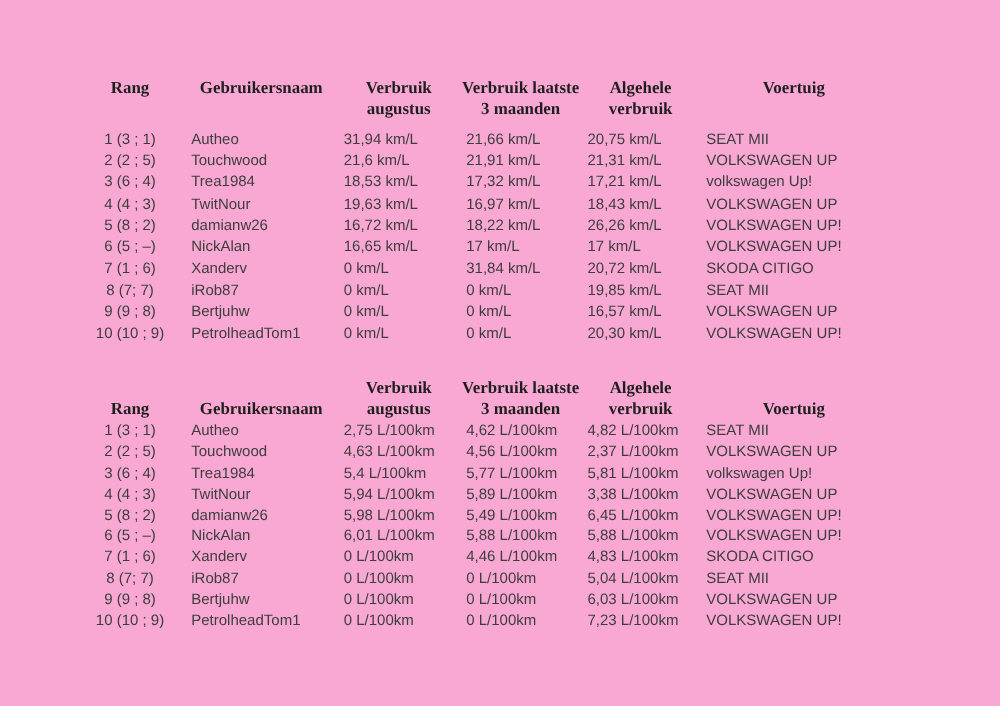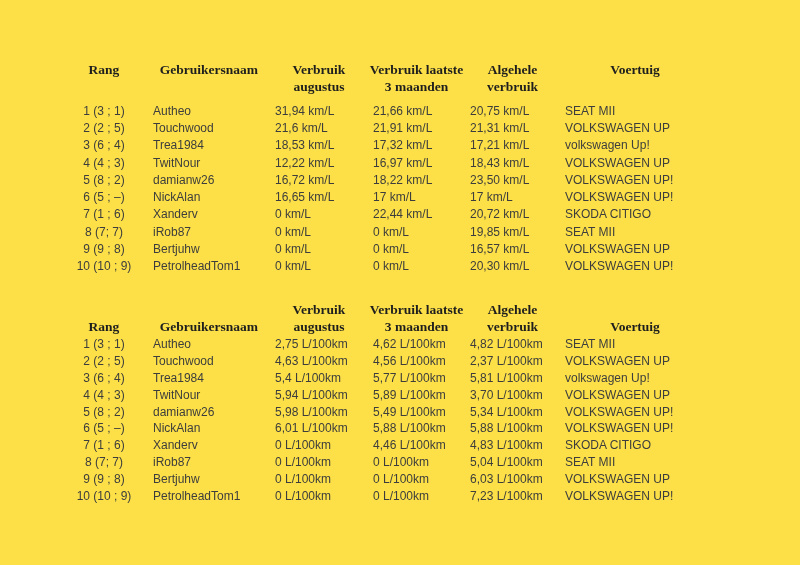--- a/index.html
+++ b/index.html
@@ -1,19 +1,19 @@
 <!DOCTYPE html>
 <html><head>
 <meta charset="utf-8">
 <style>
   html,body { margin:0; padding:0; background:#ffffff; }
   .page {
     position:relative;
     width:800px; height:565px;
-    background:#fde047;
+    background:#f9a8d4;
     font-family:"Liberation Sans", sans-serif;
     color:#3d3d3d;
     overflow:hidden;
   }
   .tbl-header {
     position:absolute; left:60px; width:650px; height:34px;
     display:grid;
     grid-template-columns:88px 122px 98px 97px 95px 150px;
     font-family:"Liberation Serif", serif;
     font-weight:bold;
@@ -93,46 +93,46 @@
         <div class="cell-rank">3 (6 ; 4)</div>
         <div class="cell">Trea1984</div>
         <div class="cell">18,53 km/L</div>
         <div class="cell">17,32 km/L</div>
         <div class="cell">17,21 km/L</div>
         <div class="cell">volkswagen Up!</div>
       </div>
       <div class="row">
         <div class="cell-rank">4 (4 ; 3)</div>
         <div class="cell">TwitNour</div>
-        <div class="cell">12,22 km/L</div>
+        <div class="cell">19,63 km/L</div>
         <div class="cell">16,97 km/L</div>
         <div class="cell">18,43 km/L</div>
         <div class="cell">VOLKSWAGEN UP</div>
       </div>
       <div class="row">
         <div class="cell-rank">5 (8 ; 2)</div>
         <div class="cell">damianw26</div>
         <div class="cell">16,72 km/L</div>
         <div class="cell">18,22 km/L</div>
-        <div class="cell">23,50 km/L</div>
+        <div class="cell">26,26 km/L</div>
         <div class="cell">VOLKSWAGEN UP!</div>
       </div>
       <div class="row">
         <div class="cell-rank">6 (5 ; –)</div>
         <div class="cell">NickAlan</div>
         <div class="cell">16,65 km/L</div>
         <div class="cell">17 km/L</div>
         <div class="cell">17 km/L</div>
         <div class="cell">VOLKSWAGEN UP!</div>
       </div>
       <div class="row">
         <div class="cell-rank">7 (1 ; 6)</div>
         <div class="cell">Xanderv</div>
         <div class="cell">0 km/L</div>
-        <div class="cell">22,44 km/L</div>
+        <div class="cell">31,84 km/L</div>
         <div class="cell">20,72 km/L</div>
         <div class="cell">SKODA CITIGO</div>
       </div>
       <div class="row">
         <div class="cell-rank">8 (7; 7)</div>
         <div class="cell">iRob87</div>
         <div class="cell">0 km/L</div>
         <div class="cell">0 km/L</div>
         <div class="cell">19,85 km/L</div>
         <div class="cell">SEAT MII</div>
@@ -202,29 +202,29 @@
         <div class="cell">5,4 L/100km</div>
         <div class="cell">5,77 L/100km</div>
         <div class="cell">5,81 L/100km</div>
         <div class="cell">volkswagen Up!</div>
       </div>
       <div class="row">
         <div class="cell-rank">4 (4 ; 3)</div>
         <div class="cell">TwitNour</div>
         <div class="cell">5,94 L/100km</div>
         <div class="cell">5,89 L/100km</div>
-        <div class="cell">3,70 L/100km</div>
+        <div class="cell">3,38 L/100km</div>
         <div class="cell">VOLKSWAGEN UP</div>
       </div>
       <div class="row">
         <div class="cell-rank">5 (8 ; 2)</div>
         <div class="cell">damianw26</div>
         <div class="cell">5,98 L/100km</div>
         <div class="cell">5,49 L/100km</div>
-        <div class="cell">5,34 L/100km</div>
+        <div class="cell">6,45 L/100km</div>
         <div class="cell">VOLKSWAGEN UP!</div>
       </div>
       <div class="row">
         <div class="cell-rank">6 (5 ; –)</div>
         <div class="cell">NickAlan</div>
         <div class="cell">6,01 L/100km</div>
         <div class="cell">5,88 L/100km</div>
         <div class="cell">5,88 L/100km</div>
         <div class="cell">VOLKSWAGEN UP!</div>
       </div>

